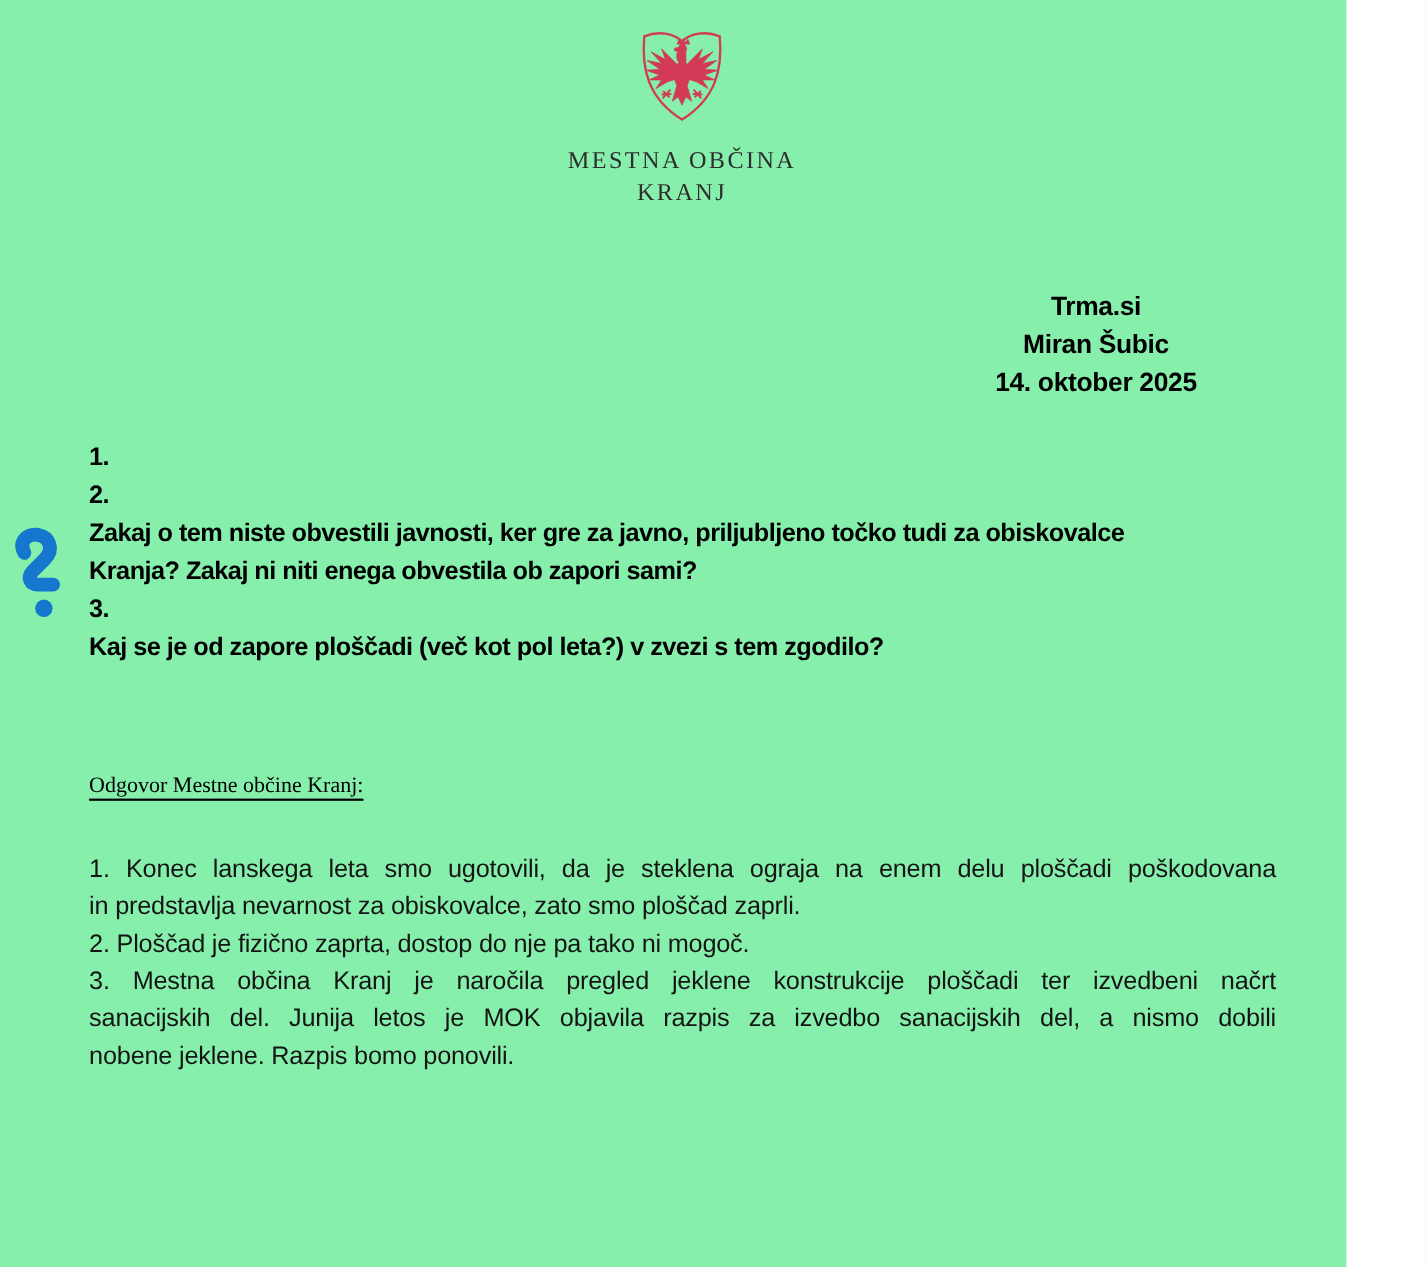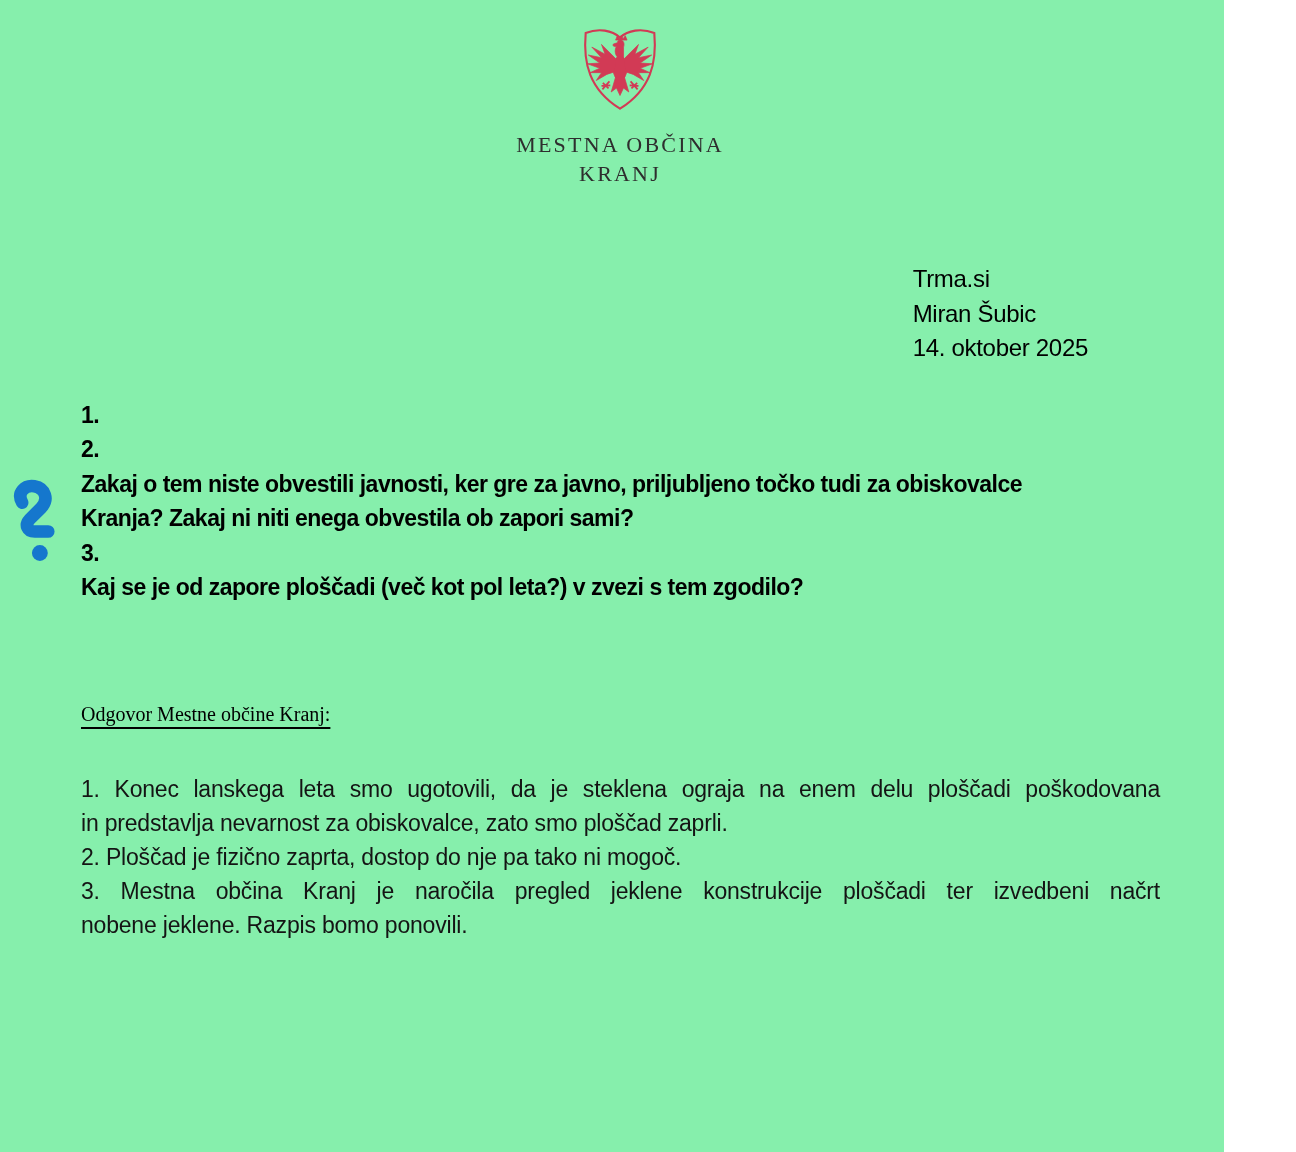--- a/index.html
+++ b/index.html
@@ -31,22 +31,22 @@
     color: #2e2e2e;
     line-height: 29px;
     white-space: nowrap;
   }
 
   
   .sender-block {
     position: absolute;
     right: 136px;
     top: 262px;
-    text-align: left;
-    font-weight: normal;
+    text-align: center;
+    font-weight: bold;
     font-size: 24px;
     line-height: 34.5px;
     letter-spacing: -0.3px;
     color: #000000;
   }
 
   
   .qmark {
     position: absolute;
     left: 10px;
@@ -156,16 +156,17 @@
     <div class="q-line">Kaj se je od zapore ploščadi (več kot pol leta?) v zvezi s tem zgodilo?</div>
   </div>
 
   <div class="answer-heading">Odgovor Mestne občine Kranj:</div>
 
   <div class="answers">
     <div class="a-line just">1. Konec lanskega leta smo ugotovili, da je steklena ograja na enem delu ploščadi poškodovana</div>
     <div class="a-line">in predstavlja nevarnost za obiskovalce, zato smo ploščad zaprli.</div>
     <div class="a-line">2. Ploščad je fizično zaprta, dostop do nje pa tako ni mogoč.</div>
     <div class="a-line just">3. Mestna občina Kranj je naročila pregled jeklene konstrukcije ploščadi ter izvedbeni načrt</div>
+    <div class="a-line just">sanacijskih del. Junija letos je MOK objavila razpis za izvedbo sanacijskih del, a nismo dobili</div>
     <div class="a-line">nobene jeklene. Razpis bomo ponovili.</div>
   </div>
 
 </div>
 
 </body></html>

